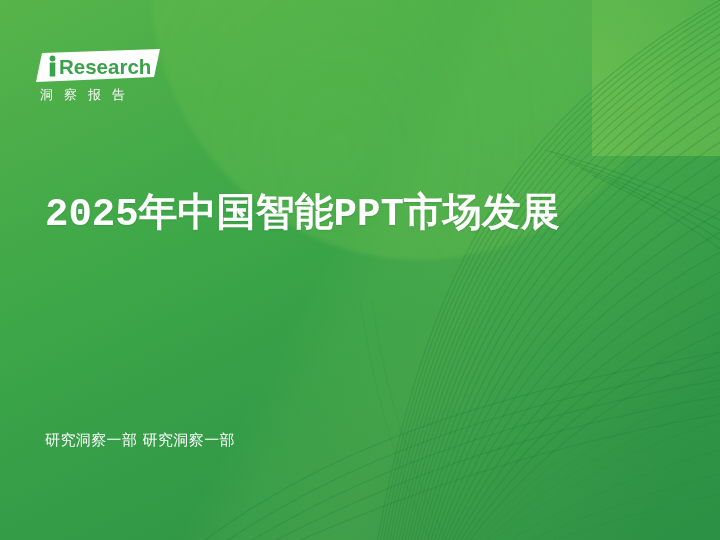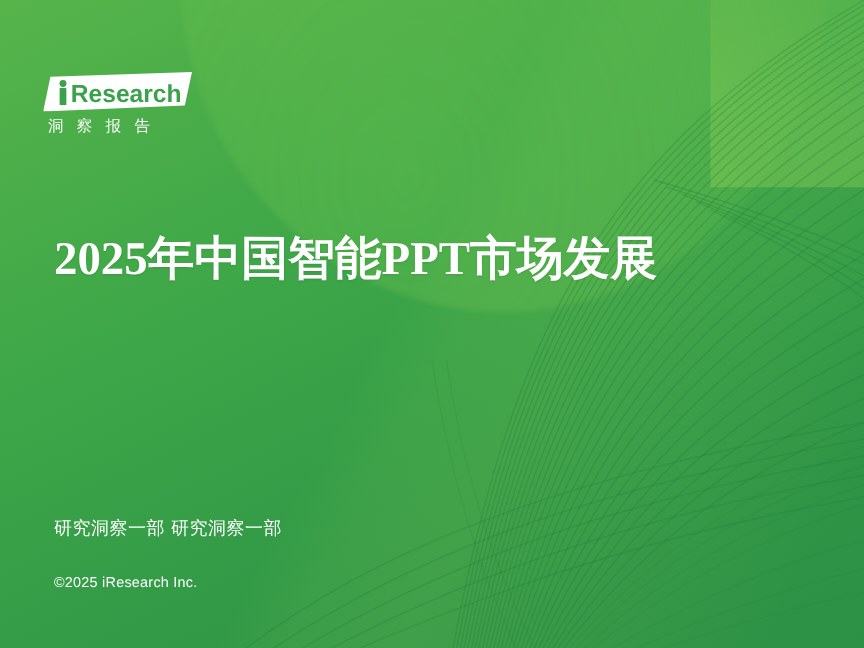--- a/index.html
+++ b/index.html
@@ -91,21 +91,21 @@
   }
   .fan .soft path {
     stroke-opacity: 0.16;
     stroke-width: 0.9;
   }
 
   
   .logo {
     position: absolute;
     left: 36px;
-    top: 60px;
+    top: 49px;
     width: 140px;
     height: 66px;
   }
   .logo-mark {
     position: relative;
     width: 124px;
     height: 33px;
   }
   .logo-mark svg { display: block; }
 
@@ -125,21 +125,21 @@
   .title {
     position: absolute;
     left: 45px;
     top: 186px;
     width: 640px;
     color: #ffffff;
     font-size: 39px;
     font-weight: 700;
     line-height: 1.52;
     letter-spacing: 0px;
-    font-family: Liberation Serif, serif;
+    font-family: Liberation Mono, monospace;
     text-shadow: 0 1px 2px rgba(0,0,0,0.10);
   }
   .title .tl { display: block; }
 
   
   .dept {
     position: absolute;
     left: 45px;
     top: 431px;
     color: #ffffff;
@@ -255,15 +255,14 @@
       </svg>
     </div>
     <div class="logo-cn">洞察报告</div>
   </div>
 
   <div class="title">
     <span class="tl">2025年中国智能PPT市场发展</span>
   </div>
 
   <div class="dept">研究洞察一部 研究洞察一部</div>
-  <div class="copyright">©2025 iResearch Inc.</div>
 
 </div>
 
 </body></html>

